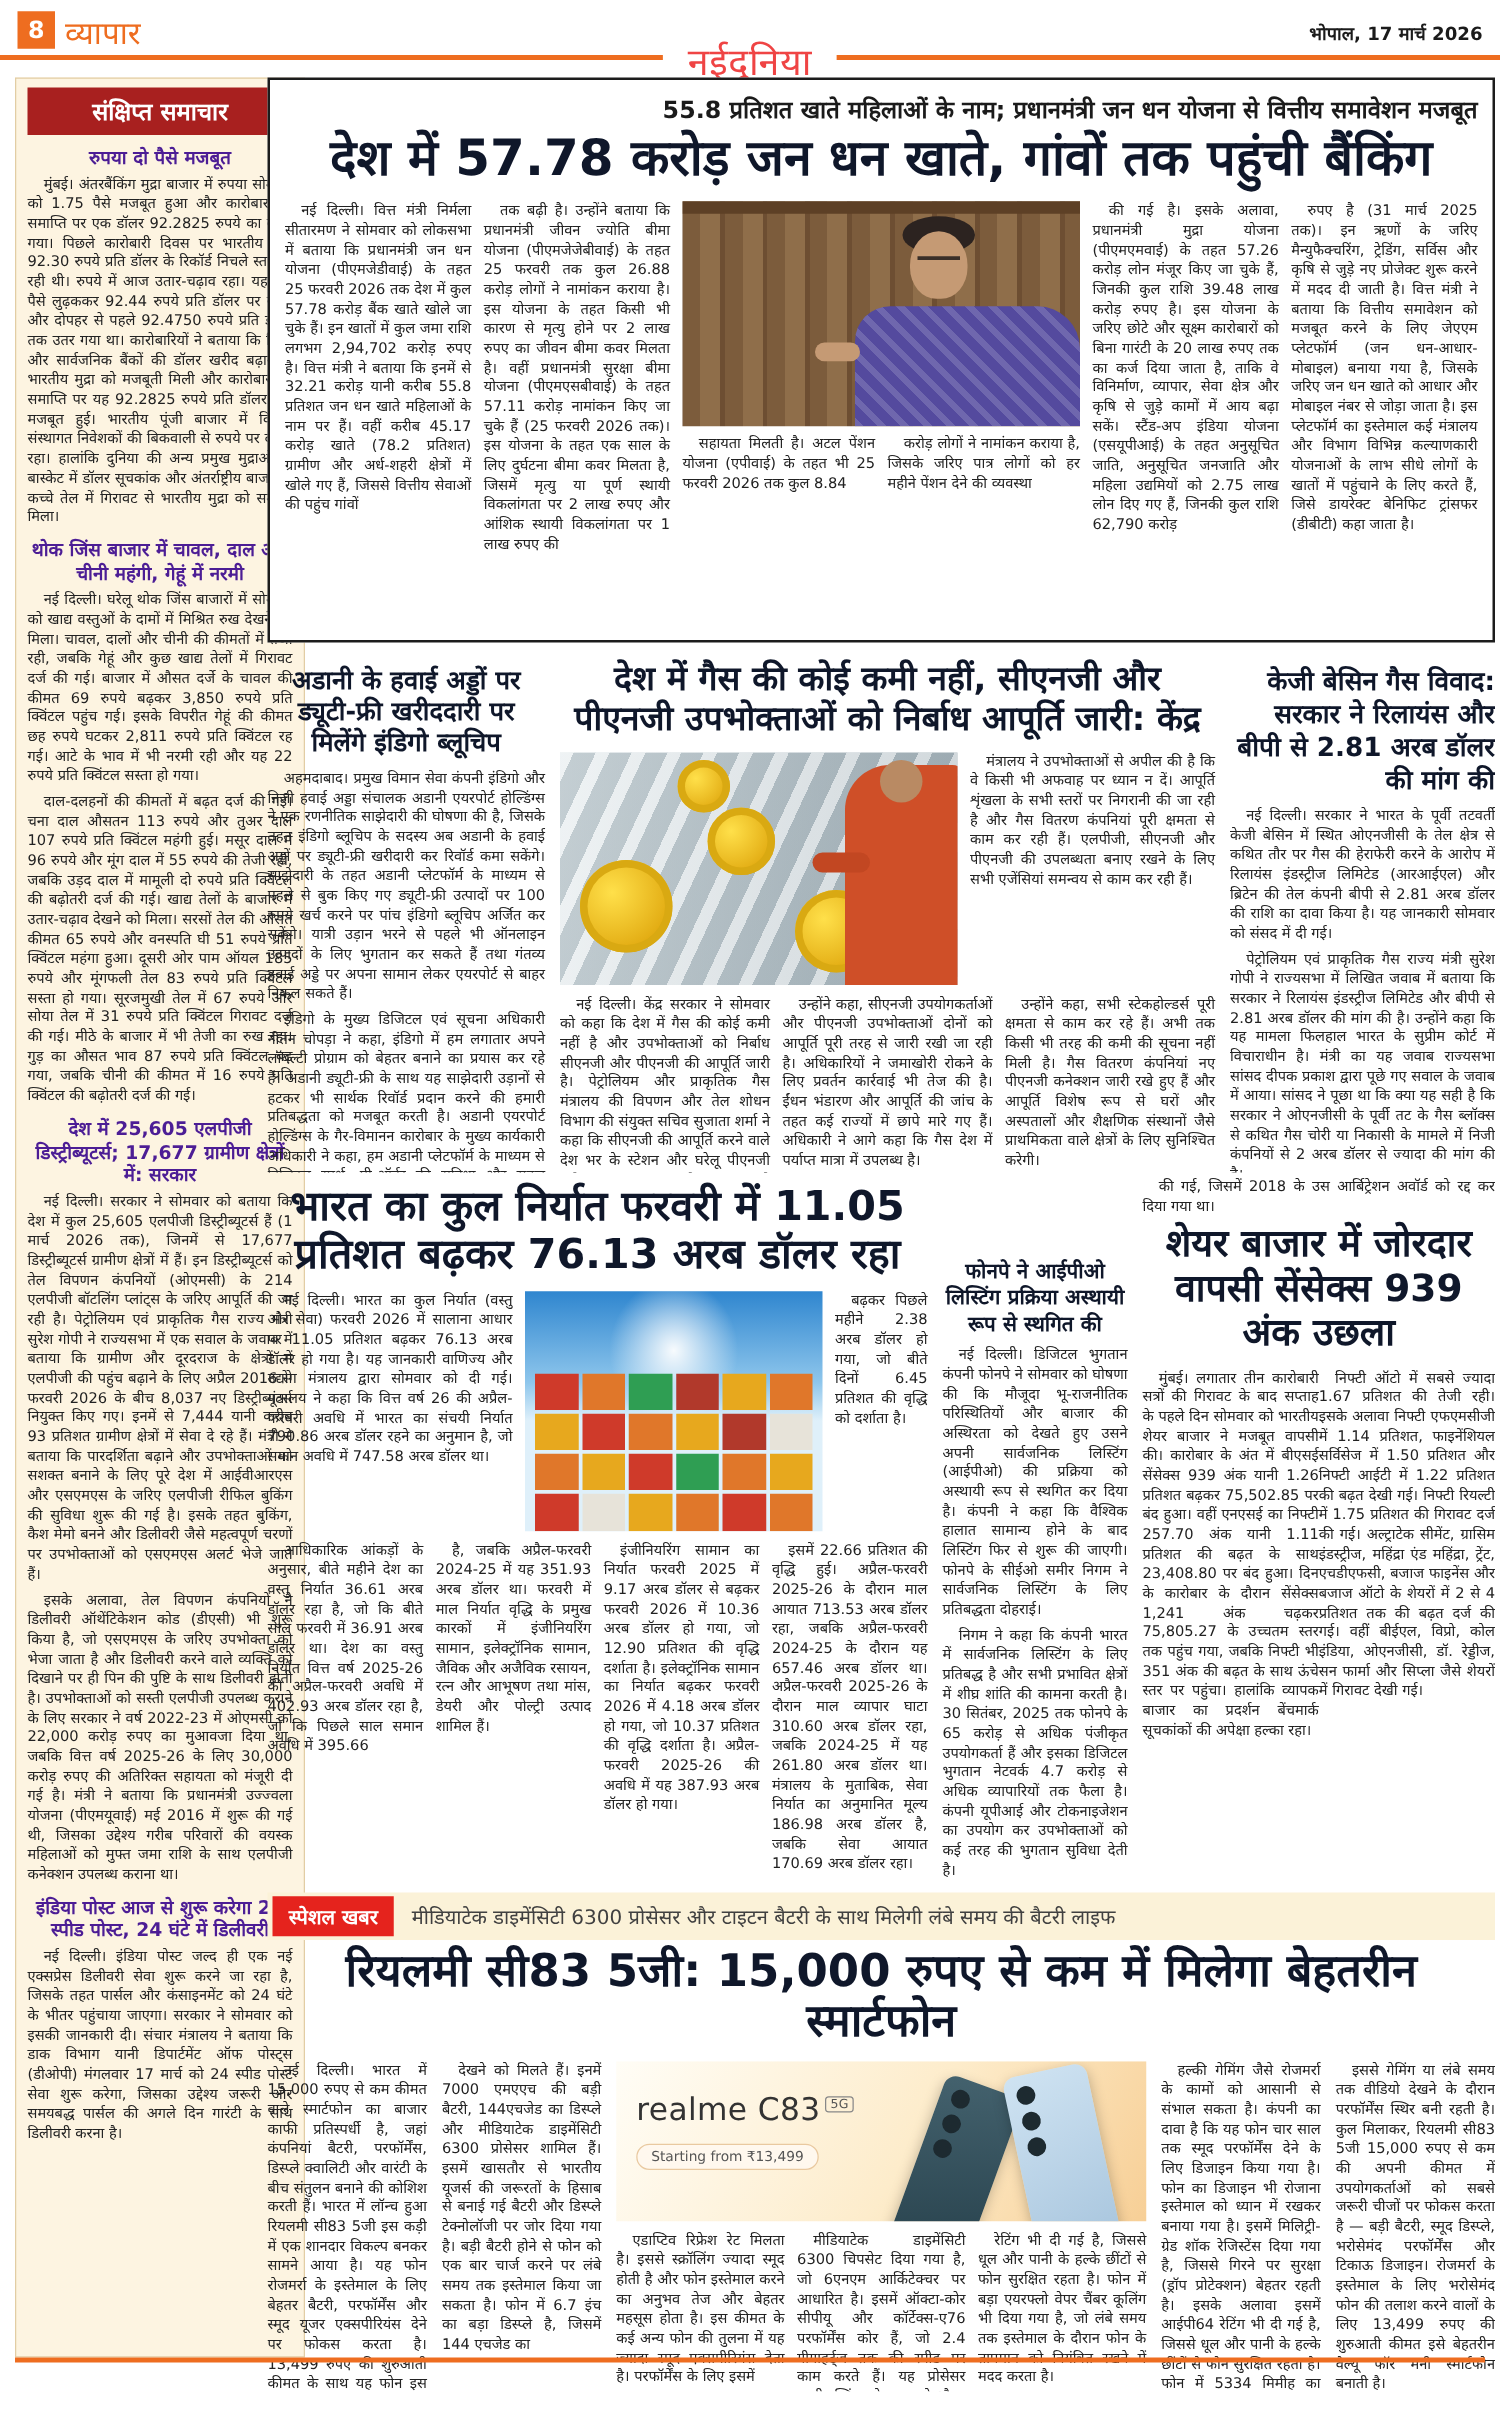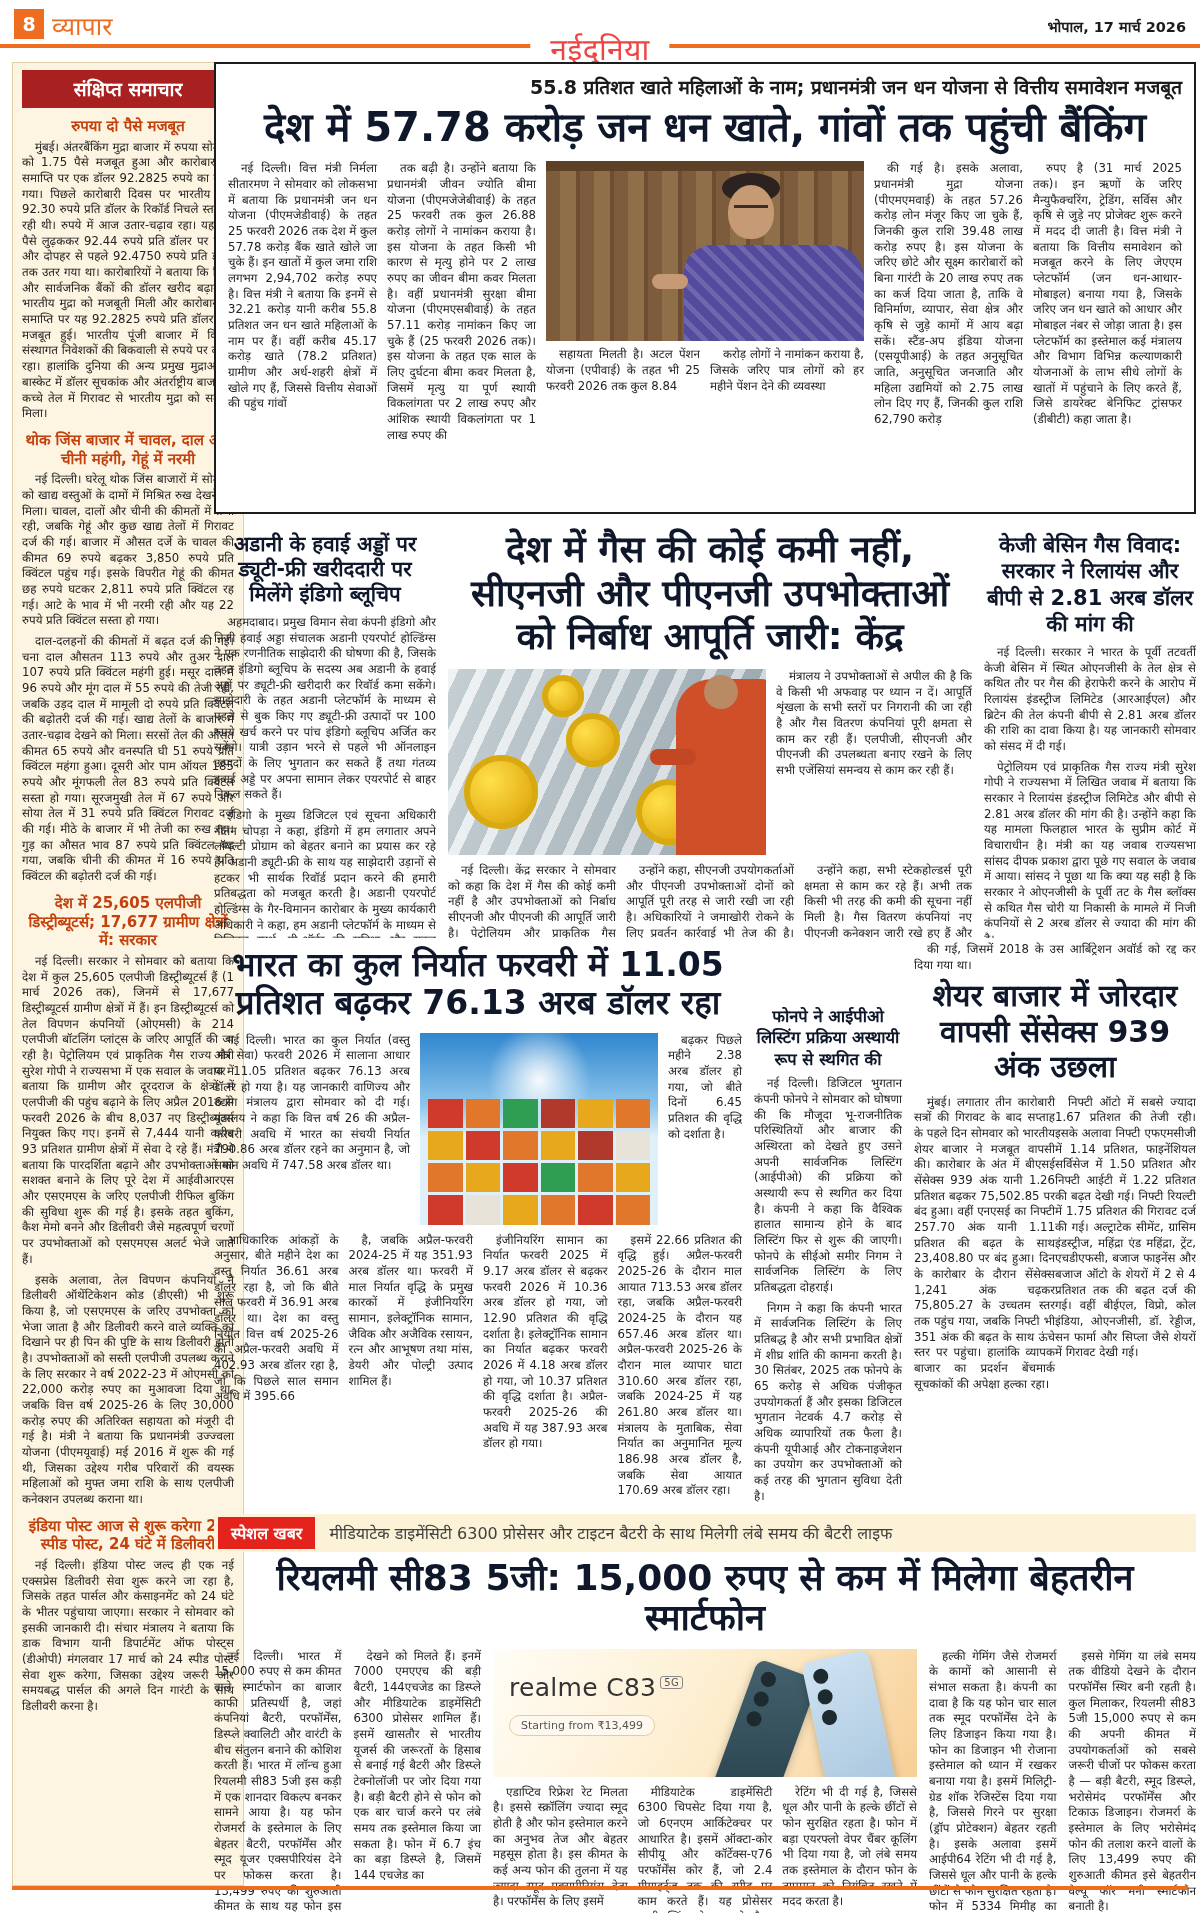--- a/index.html
+++ b/index.html
@@ -10,21 +10,21 @@
   .hdr{position:absolute;left:0;top:0;width:1200px;height:62px}
   .pgnum{position:absolute;left:14px;top:9px;width:30px;height:30px;background:#ee6d20;color:#fff;font-weight:bold;font-size:19px;display:flex;align-items:center;justify-content:center}
   .section-label{position:absolute;left:52px;top:8px;color:#ee6d20;font-weight:normal;font-size:25px}
   .hdr-rule{position:absolute;left:0;top:44px;height:4px;width:1200px;background:#ee6d20}
   .masthead{position:absolute;left:50%;transform:translateX(-50%);top:28px;background:#fff;padding:0 20px;font-size:30px;font-weight:normal;color:#ef4444;letter-spacing:.5px}
   .city-date{position:absolute;right:14px;top:16px;font-weight:bold;font-size:14.5px}
 
   
   .briefs{position:absolute;left:12px;top:62px;width:232px;height:1824px;background:#fdf4e1;border:1px solid #e2cda4;padding:7px 9px;overflow:hidden}
   .briefs-title{background:#a8201f;color:#fff;text-align:center;font-weight:bold;font-size:19px;padding:6px 0;margin-bottom:4px}
-  .brief-head{font-weight:bold;text-align:center;font-size:15px;line-height:1.25;margin:9px 0 4px;color:#c2410c}
+  .brief-head{font-weight:bold;text-align:center;font-size:15px;line-height:1.25;margin:9px 0 4px;color:#4c1d95}
   .bodytext{margin:0 0 5px;font-size:11.7px;line-height:1.34;text-align:justify;text-indent:13px;color:#222}
 
   
   .main{position:absolute;left:214px;top:62px;width:982px}
   h1,h2,h3,h4{font-weight:bold;color:#0f172a}
 
   .lead{border:2px solid #1c1c1c;padding:8px 12px;height:452px;overflow:hidden;margin-bottom:6px;background:#fff}
   .lead-kicker{text-align:right;font-weight:bold;font-size:19px;margin:2px 0 6px}
   .lead-head{text-align:center;font-size:40px;line-height:1.08;margin:0 0 12px}
   .lead-cols{display:flex;gap:10px}
@@ -40,27 +40,27 @@
   .fm-glasses{position:absolute;left:188px;top:44px;width:34px;height:7px;border-top:3px solid #3a2f28}
   .fm-body{position:absolute;left:138px;bottom:0;width:180px;height:96px;border-radius:28px 34px 0 0;background:#544a9e}
   .fm-body::after{content:"";position:absolute;inset:0;border-radius:inherit;background:repeating-linear-gradient(45deg,rgba(255,255,255,.16) 0 5px,transparent 5px 13px)}
   .fm-hand{position:absolute;left:106px;bottom:52px;width:36px;height:15px;border-radius:8px;background:#c59a74}
 
   
   .band2{display:flex;gap:12px;height:418px;overflow:hidden;margin-bottom:4px}
   .adani{width:222px;flex:0 0 222px}
   .adani h3{font-size:20.5px;text-align:center;line-height:1.22;margin:12px 0 8px}
   .gas{width:524px;flex:0 0 524px}
-  .gas h2{font-size:37px;text-align:center;line-height:1.18;margin:8px 0 10px}
+  .gas h2{font-size:27px;text-align:center;line-height:1.18;margin:8px 0 10px}
   .gas-row{display:flex;gap:10px}
   .gas-side{flex:1;min-width:0}
   .gas-cols{display:flex;gap:10px;margin-top:8px}
   .gas-cols p{flex:1;min-width:0}
   .kg{flex:1;min-width:0}
-  .kg h3{font-size:21px;text-align:center;line-height:1.25;margin:12px 0 8px}
+  .kg h3{font-size:21px;text-align:right;line-height:1.25;margin:12px 0 8px}
 
   
   .photo-gas{position:relative;flex:0 0 318px;height:186px;background:linear-gradient(100deg,#dfe7ea 0%,#b7c3c9 60%,#9fadb4 100%);overflow:hidden}
   .photo-gas::before{content:"";position:absolute;inset:0;background:repeating-linear-gradient(115deg,rgba(255,255,255,.5) 0 10px,rgba(140,155,163,.32) 10px 26px)}
   .valve{position:absolute;border-radius:50%;background:radial-gradient(circle at 35% 35%,#ffe04a,#e3ad14 68%,#a77c08);box-shadow:inset 0 0 0 6px #d9a912}
   .v1{left:16px;bottom:26px;width:74px;height:74px}
   .v2{left:118px;top:44px;width:54px;height:54px}
   .v3{left:94px;top:6px;width:42px;height:42px}
   .v4{left:188px;bottom:10px;width:66px;height:66px}
   .v5{left:246px;top:26px;width:40px;height:40px}

